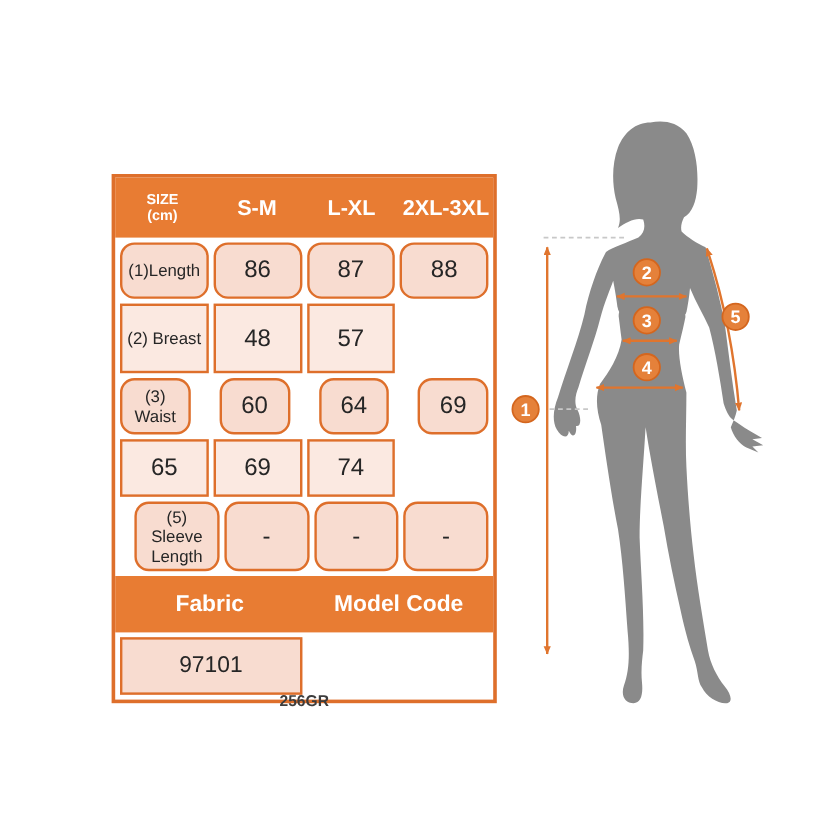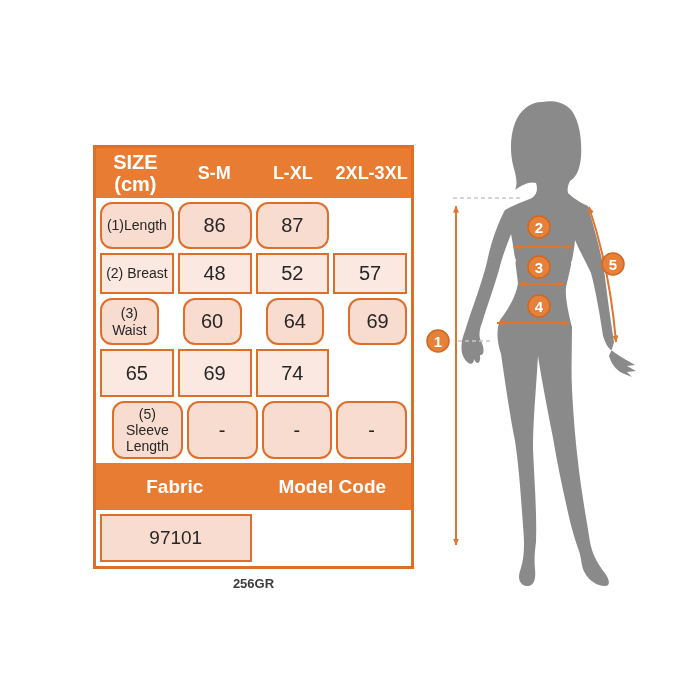--- a/index.html
+++ b/index.html
@@ -12,26 +12,26 @@
     position:absolute;left:93px;top:145px;width:321px;
     border:3px solid #de6f2b;background:#ffffff;box-sizing:border-box;
   }
   .band{
     background:#e87c33;display:grid;align-items:center;justify-items:center;
     color:#ffffff;font-weight:bold;
   }
   .band.head{grid-template-columns:1fr 1fr 1fr 1fr;height:50px;font-size:18px;}
   .band.foot{grid-template-columns:1fr 1fr;height:47px;font-size:19px;}
   .hcell{text-align:center;line-height:1.12;}
-  .hcell.size{white-space:pre-line;font-size:20px;text-align:center;}
+  .hcell.size{white-space:pre-line;font-size:12px;text-align:center;}
   .tbody{padding:4px;}
   .trow{display:grid;grid-template-columns:1fr 1fr 1fr 1fr;gap:4px;margin-bottom:4px;}
   .trow:last-child{margin-bottom:0;padding-left:12px;}
   .trow.r1{height:47px;}
-  .trow.r2{height:41px;border-radius:20px;}
+  .trow.r2{height:58px;border-radius:20px;}
   .trow.r3{height:47px;gap:24px;}
   .trow.r4{height:48px;}
   .trow.r5{height:58px;}
   .cell{
     border:2px solid #de6f2b;box-sizing:border-box;
     display:flex;align-items:center;justify-content:center;text-align:center;
   }
   .trow.odd .cell{background:#f8dcd0;border-radius:12px;}
   .trow.even .cell{background:#fbe9e1;}
   .lcell{font-size:14px;line-height:1.15;padding:0 3px;}
@@ -62,25 +62,25 @@
       <div class="hcell">S-M</div>
       <div class="hcell">L-XL</div>
       <div class="hcell">2XL-3XL</div>
     </div>
 
     <div class="tbody">
       <div class="trow r1 odd">
         <div class="cell lcell">(1)Length</div>
         <div class="cell vcell">86</div>
         <div class="cell vcell">87</div>
+        <div class="cell vcell">88</div>
       </div>
       <div class="trow r2 even">
         <div class="cell lcell">(2) Breast</div>
         <div class="cell vcell">48</div>
-        <div class="cell vcell">52</div>
         <div class="cell vcell">57</div>
       </div>
       <div class="trow r3 odd">
         <div class="cell lcell">(3) Waist</div>
         <div class="cell vcell">60</div>
         <div class="cell vcell">64</div>
         <div class="cell vcell">69</div>
       </div>
       <div class="trow r4 even">
         <div class="cell vcell">65</div>

